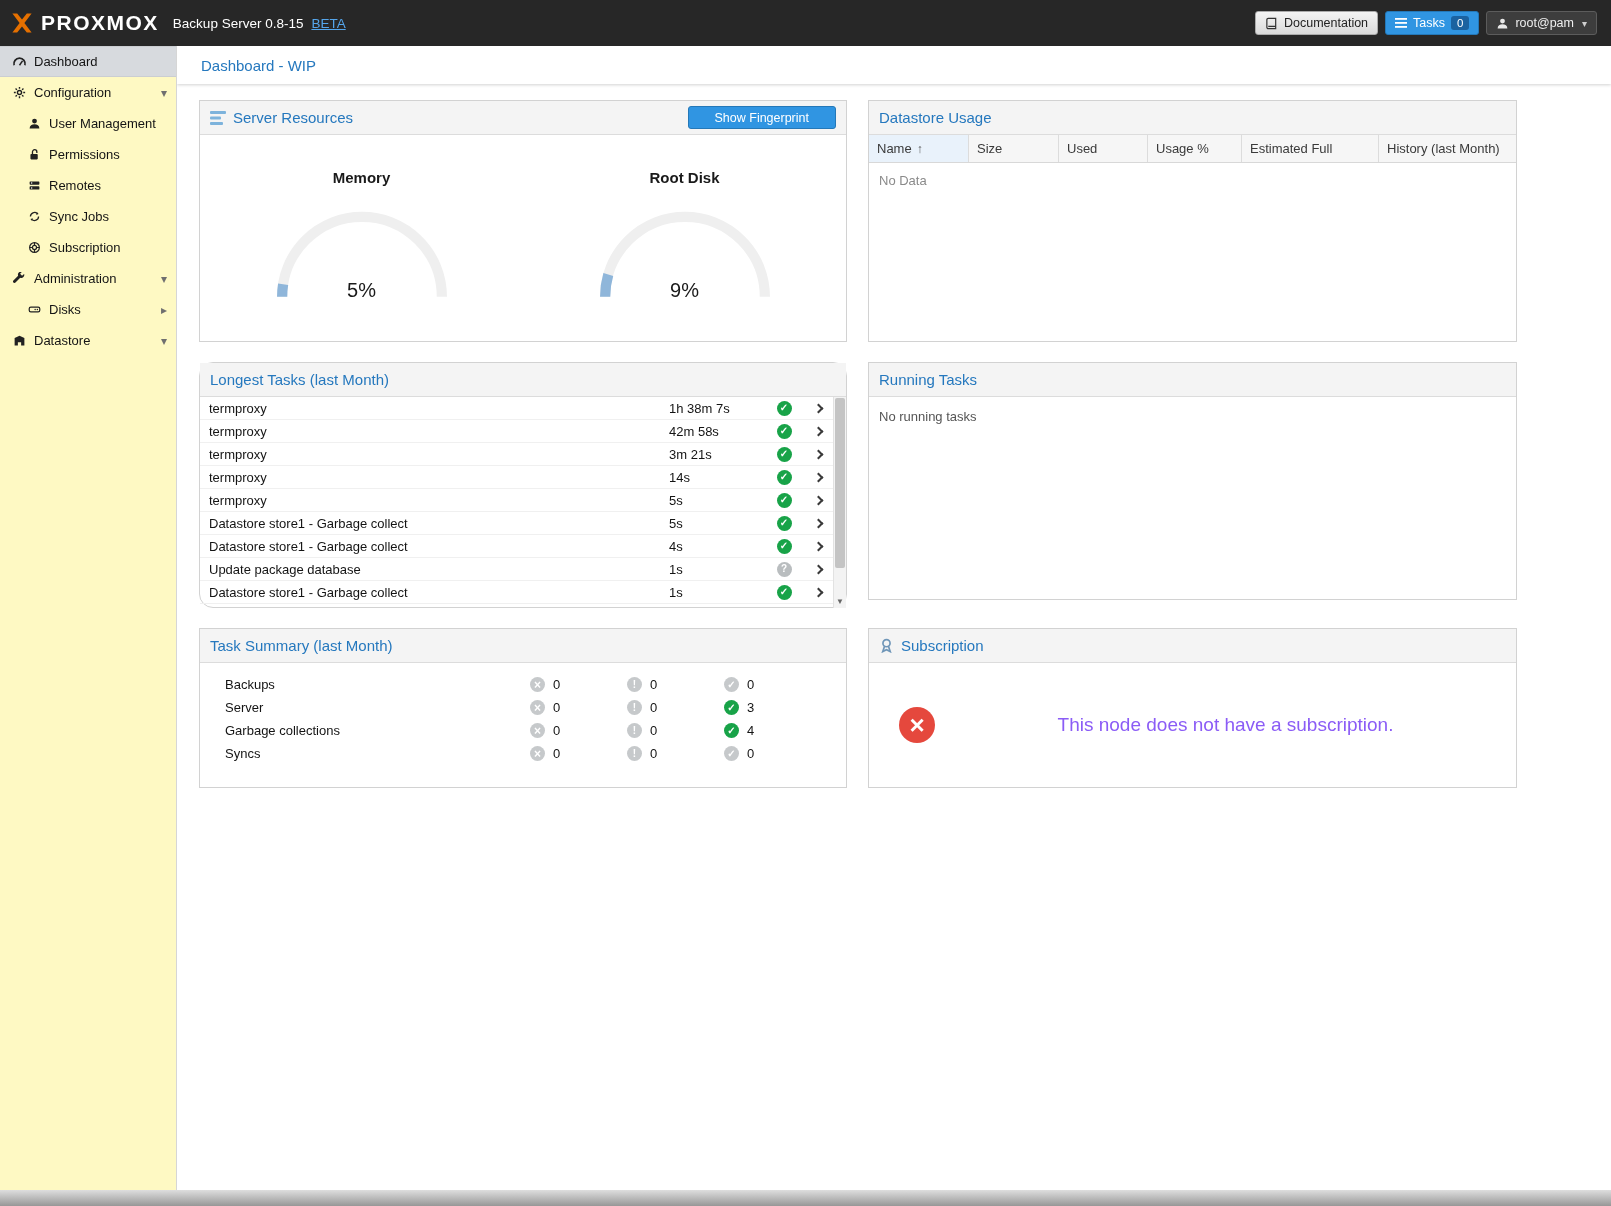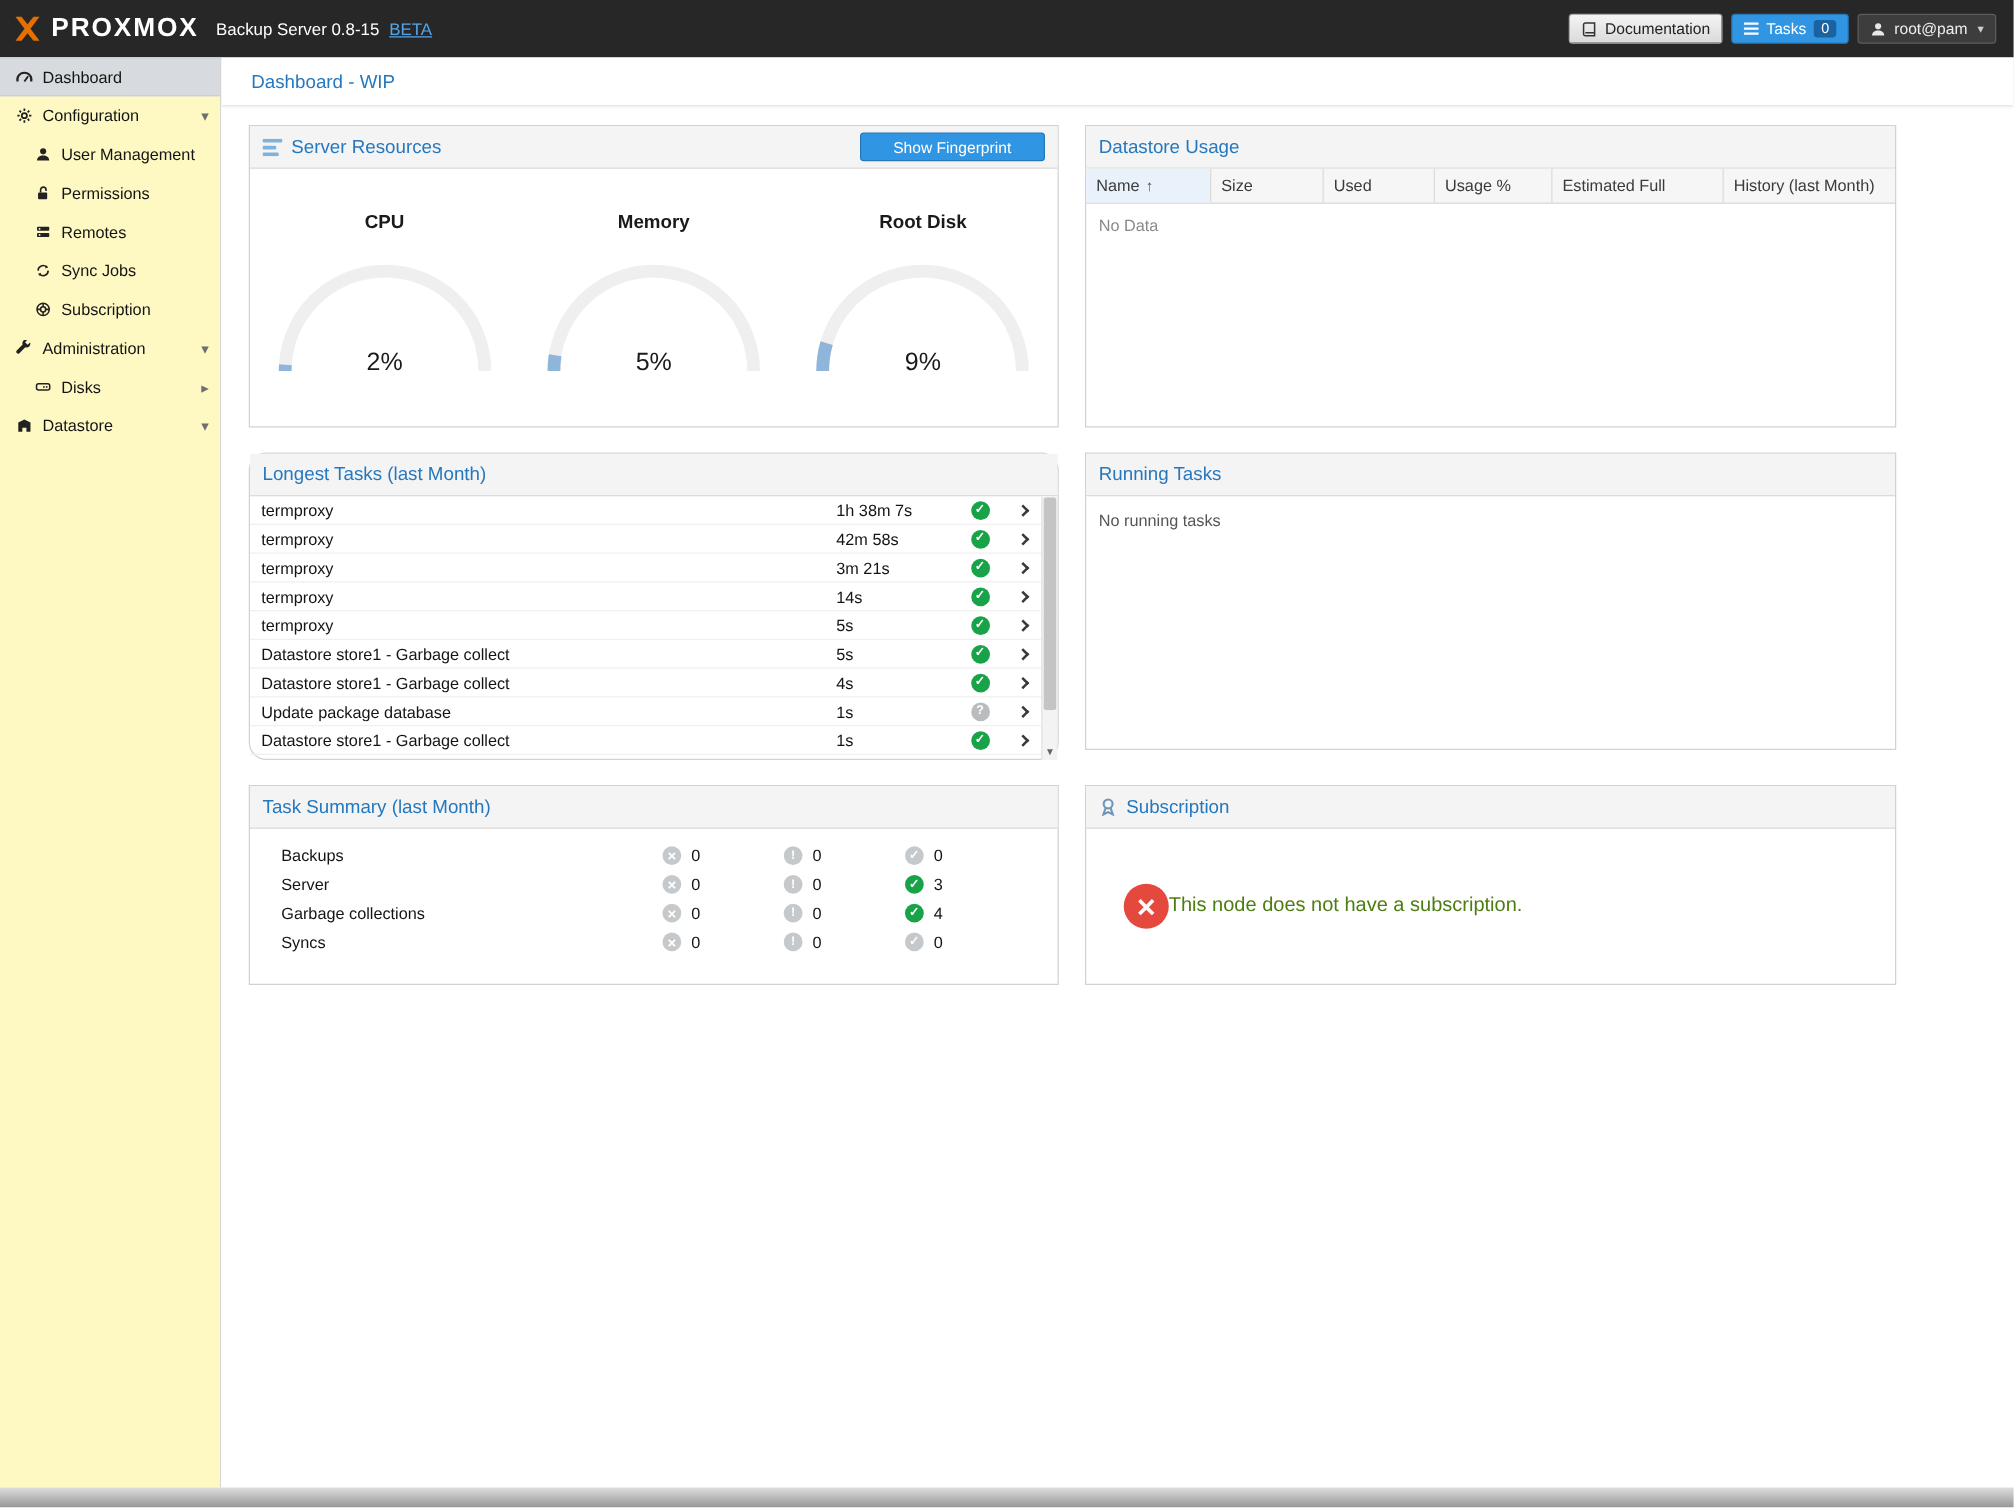--- a/index.html
+++ b/index.html
@@ -95,21 +95,21 @@
   
   .ts-body { padding-top:10px; }
   .ts-row { display:flex; align-items:center; height:23px; font-size:13px; }
   .ts-label { width:330px; padding-left:25px; flex:none; }
   .ts-cell { width:97px; display:flex; align-items:center; gap:8px; flex:none; }
 
   
   .sub-body { display:flex; align-items:center; height:124px; }
   .sub-x { margin-left:30px; width:36px; height:36px; border-radius:50%; background:#e5483d; color:#fff;
            font-size:26px; font-weight:bold; display:flex; align-items:center; justify-content:center; flex:none; }
-  .sub-msg { flex:1; font-size:16px; color:#4d7c0f; }
+  .sub-msg { flex:1; text-align:center; font-size:19px; color:#8b5cf6; }
 
   .bottom-edge { position:absolute; left:0; right:0; bottom:0; height:16px;
                  background:linear-gradient(#dedede,#979797); z-index:5; }
 </style>
 </head>
 <body>
 
 <div class="topbar">
   <div class="logo">
     <svg width="24" height="22" viewBox="0 0 20 18">
@@ -272,30 +272,20 @@
                 <rect x="0" y="0" width="16" height="3" rx="1"></rect>
                 <rect x="0" y="5.5" width="11" height="3" rx="1"></rect>
                 <rect x="0" y="11" width="13" height="3" rx="1"></rect>
               </g>
           </svg>
           <span class="panel-title">Server Resources</span>
           <button class="btn btn-blue btn-sm">Show Fingerprint</button>
         </div>
         <div class="sr-body">
           <div class="gauge-block">
-            <div class="gauge-label">CPU</div>
-            <div class="gauge-wrap">
-              <svg class="gauge" viewBox="0 0 200 112">
-                <path class="g-bg" d="M14 102 A86 86 0 0 1 186 102"></path>
-                <path class="g-val" d="M14 102 A86 86 0 0 1 186 102" stroke-dasharray="5.40 275.18"></path>
-              </svg>
-              <div class="gauge-value">2%</div>
-            </div>
-          </div>
-          <div class="gauge-block">
             <div class="gauge-label">Memory</div>
             <div class="gauge-wrap">
               <svg class="gauge" viewBox="0 0 200 112">
                 <path class="g-bg" d="M14 102 A86 86 0 0 1 186 102"></path>
                 <path class="g-val" d="M14 102 A86 86 0 0 1 186 102" stroke-dasharray="13.51 275.18"></path>
               </svg>
               <div class="gauge-value">5%</div>
             </div>
           </div>
           <div class="gauge-block">

